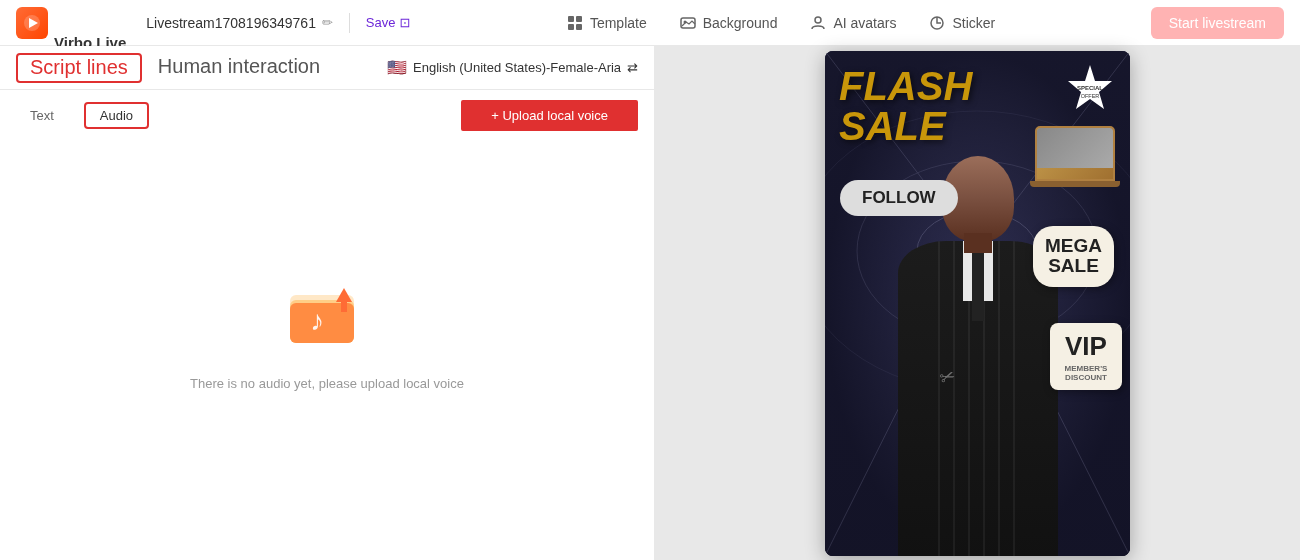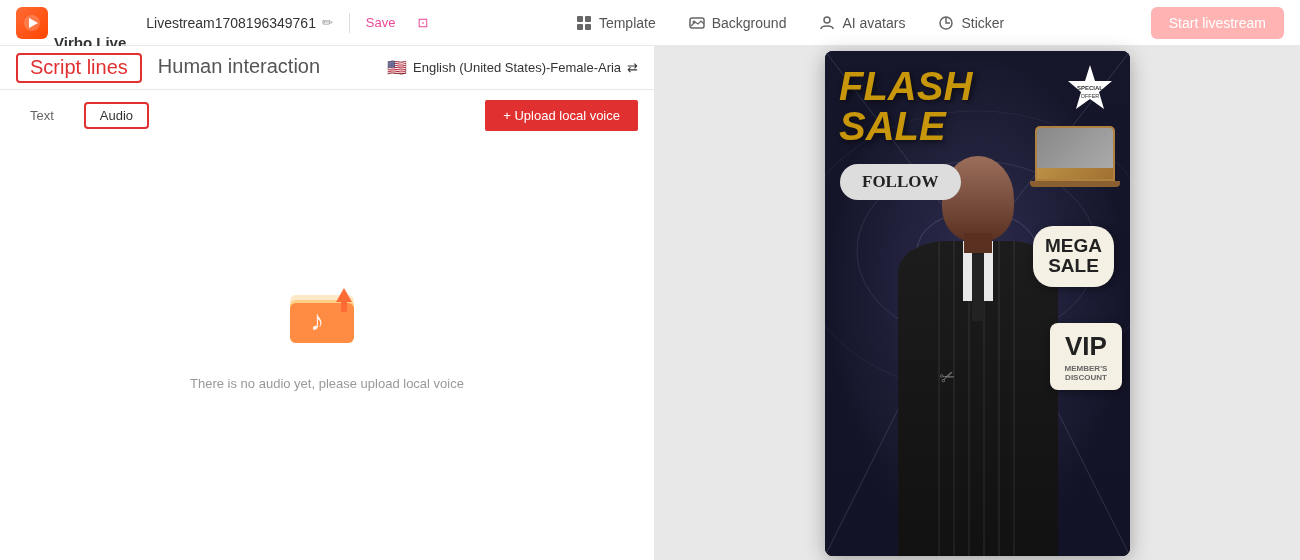--- a/index.html
+++ b/index.html
@@ -45,23 +45,23 @@
       color: #333;
       display: flex;
       align-items: center;
       gap: 6px;
     }
     .edit-icon { color: #999; font-size: 13px; cursor: pointer; }
     .divider-v { width: 1px; height: 20px; background: #ddd; margin: 0 8px; }
     .save-btn {
       display: flex;
       align-items: center;
-      gap: 22px;
+      gap: 4px;
       font-size: 13px;
-      color: #ec4899;
+      color: #6d28d9;
       cursor: pointer;
       background: none;
       border: none;
     }
     .topbar-center {
       flex: 1;
       display: flex;
       align-items: center;
       justify-content: center;
       gap: 32px;
@@ -175,21 +175,21 @@
       font-weight: 500;
     }
 
     
     .upload-btn {
       margin-left: auto;
       background: #e03030;
       color: #fff;
       border: 2px solid #e03030;
       border-radius: 2px;
-      padding: 6px 16px;
+      padding: 6px 28px;
       font-size: 13px;
       cursor: pointer;
       display: flex;
       align-items: center;
       gap: 6px;
     }
 
     
     .empty-state {
       flex: 1;
@@ -392,21 +392,21 @@
           </div>
 
           <div style="position:absolute;top:230px;left:72px;color:rgba(200,200,200,0.5);font-size:18px;transform:rotate(-20deg);z-index:3;">✂</div>
         </div>
 
         <div style="position:absolute;top:15px;left:14px;z-index:10;">
           <div style="font-size:40px;font-weight:900;color:#c8960a;font-style:italic;line-height:1;text-shadow:2px 2px 6px rgba(0,0,0,0.6);">FLASH</div>
           <div style="font-size:40px;font-weight:900;color:#c8960a;font-style:italic;line-height:1;text-shadow:2px 2px 6px rgba(0,0,0,0.6);">SALE</div>
         </div>
 
-        <div style="position:absolute;top:113px;left:15px;background:#ddd;border-radius:24px;padding:8px 22px;z-index:10;font-family:Liberation Serif, serif;">
+        <div style="position:absolute;top:129px;left:15px;background:#ddd;border-radius:24px;padding:8px 22px;z-index:10;">
           <span style="font-size:17px;font-weight:800;color:#222;">FOLLOW</span>
         </div>
 
         <div style="position:absolute;top:12px;right:14px;z-index:10;">
           <svg width="52" height="52" viewBox="0 0 52 52">
             <polygon points="26,2 31,18 48,18 35,29 40,46 26,36 12,46 17,29 4,18 21,18" fill="white"></polygon>
             <text x="26" y="27" font-size="6" text-anchor="middle" fill="#333" font-weight="bold">SPECIAL</text>
             <text x="26" y="35" font-size="5.5" text-anchor="middle" fill="#333">OFFER</text>
           </svg>
         </div>

